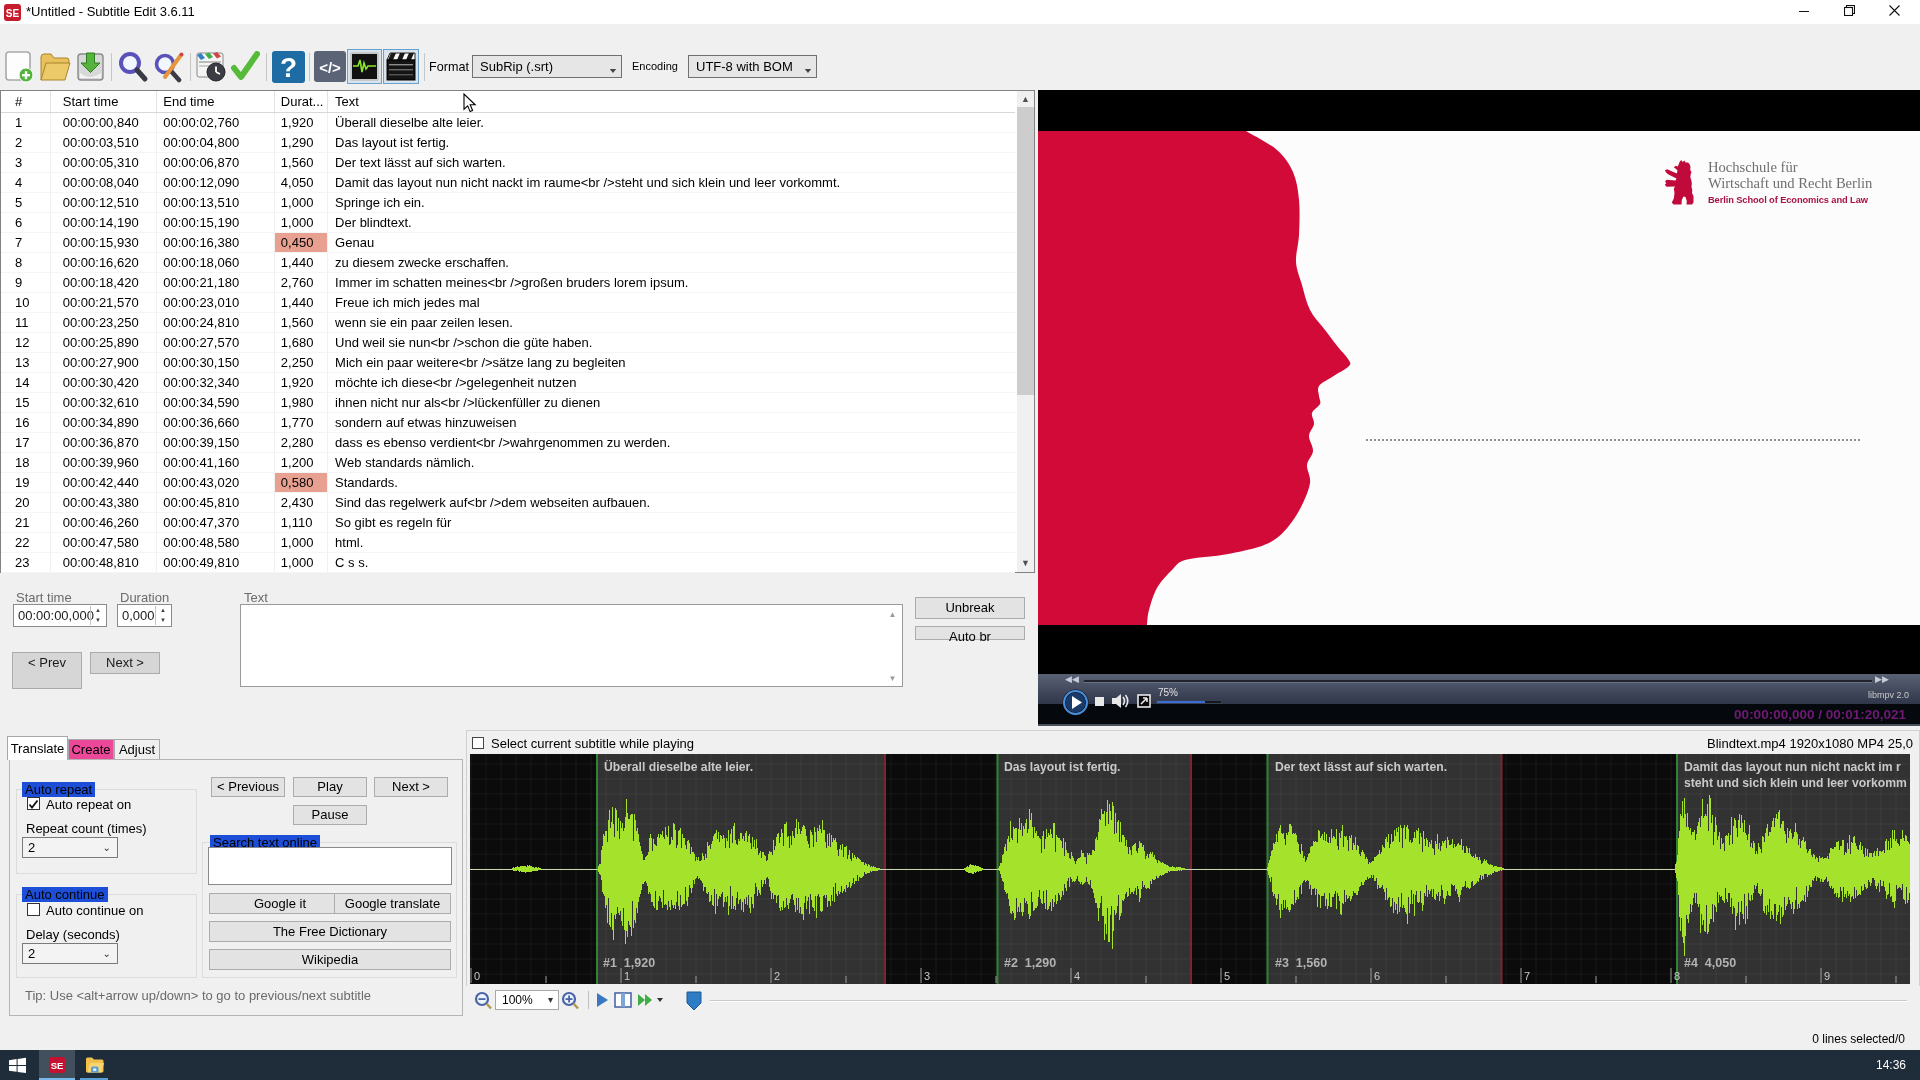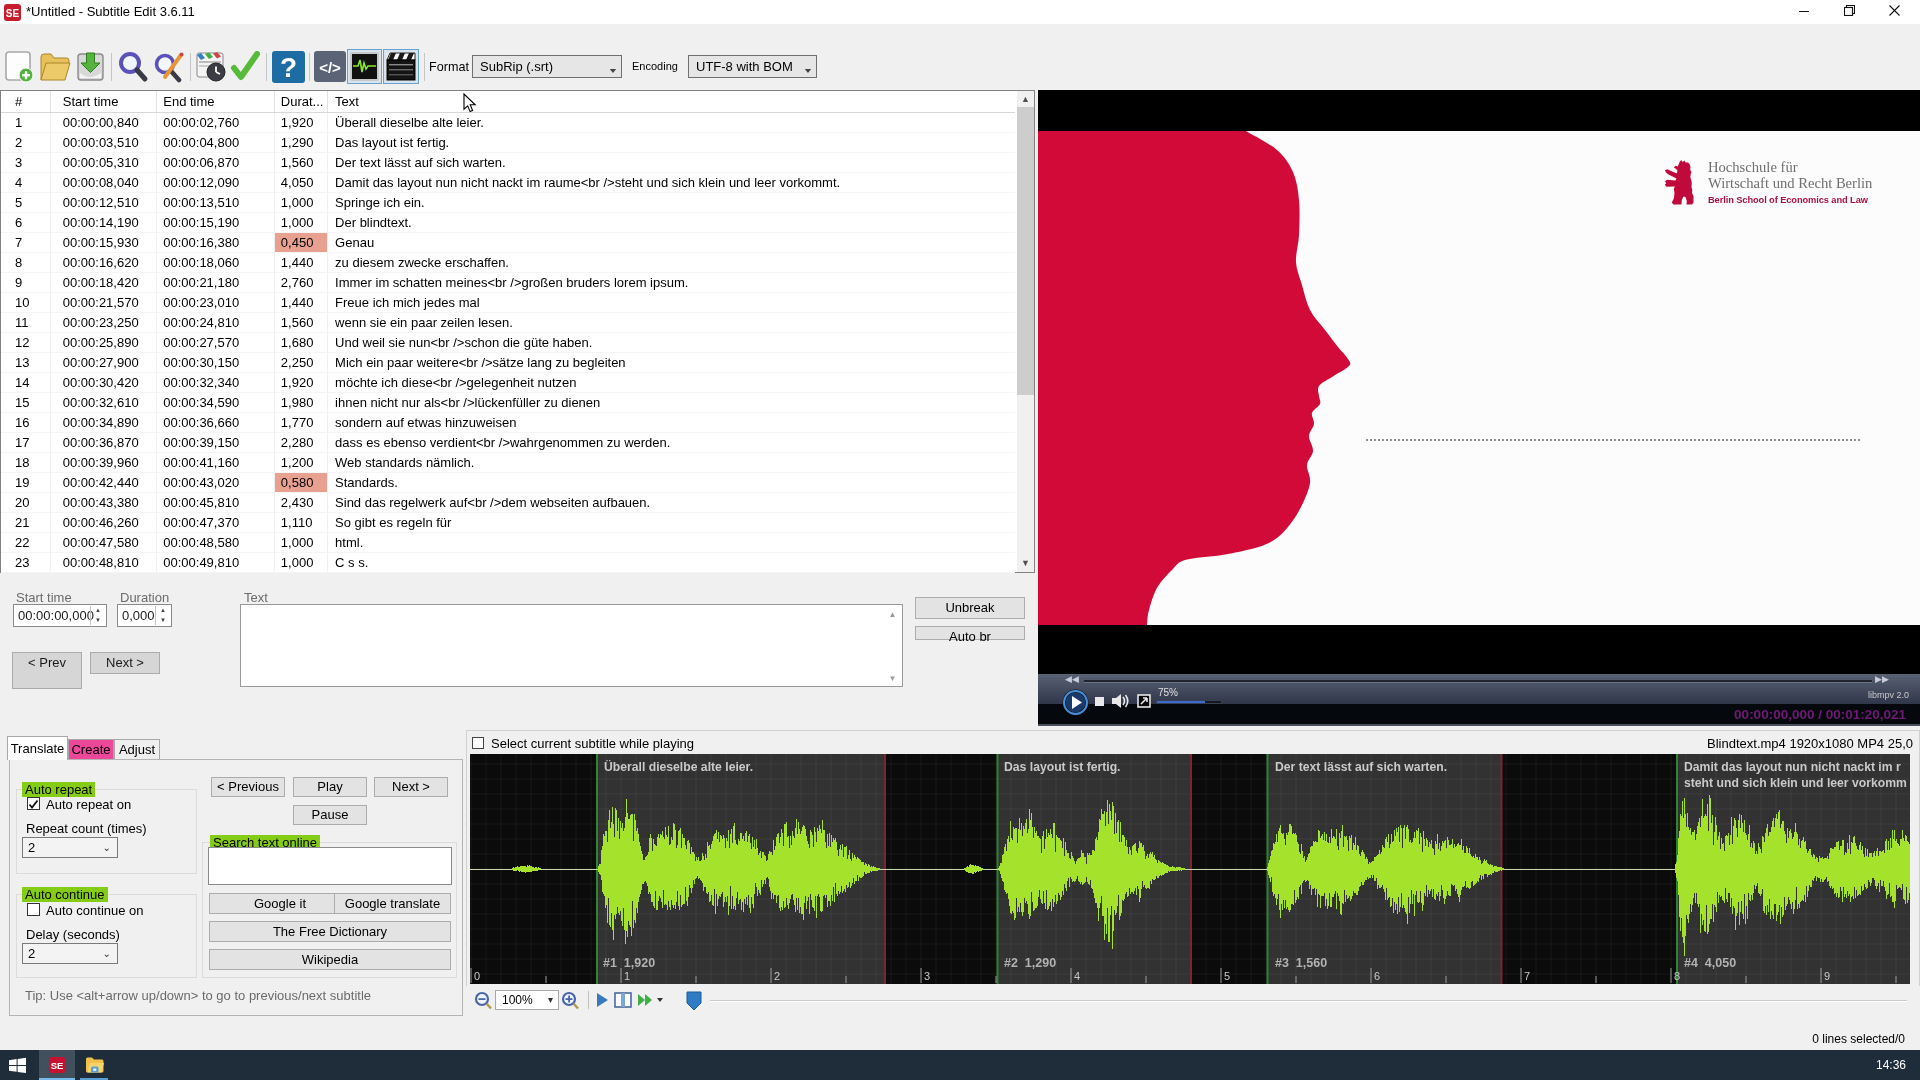--- a/index.html
+++ b/index.html
@@ -38,21 +38,21 @@
   .spinner { position:absolute; background:#fff; border:1px solid #8a8a8a; }
   .spinner .val { position:absolute; left:4px; top:3px; font-size:13px; color:#1a1a1a; }
   .spinbtns { position:absolute; right:1px; top:1px; width:15px; bottom:1px; border-left:1px solid #c5c5c5; }
   .spinbtns div { height:50%; font-size:6px; color:#404040; text-align:center; line-height:9px; }
   .btn { position:absolute; background:#d6d6d6; border:1px solid #ababab; font-size:13px; color:#1a1a1a; text-align:center; }
   .btn2 { position:absolute; background:#e3e3e3; border:1px solid #acacac; font-size:13px; color:#000; text-align:center; }
   #bigtext { position:absolute; left:240px; top:604px; width:663px; height:83px; background:#fff; border:1px solid #9a9a9a; }
   
   .tab { position:absolute; font-size:13px; text-align:center; }
   .groupbox { position:absolute; border:1px solid #dcdcdc; }
-  .gblabel { position:absolute; background:#84cc16; padding:0 3px; font-size:13px; }
+  .gblabel { position:absolute; background:#1d4ed8; padding:0 3px; font-size:13px; }
   .cb { position:absolute; width:13px; height:13px; background:#fff; border:1px solid #333; }
   .combow { position:absolute; height:21px; background:#f3f3f3; border:1px solid #7a7a7a; font-size:13px; line-height:19px; padding-left:5px; }
   
   #video { position:absolute; left:1038px; top:90px; width:882px; height:636px; background:#fcfcfc; }
   
   #taskbar { position:absolute; left:0; top:1050px; width:1920px; height:30px; background:#1f2c39; }
 </style>
 </head>
 <body>
 <div id="app">

